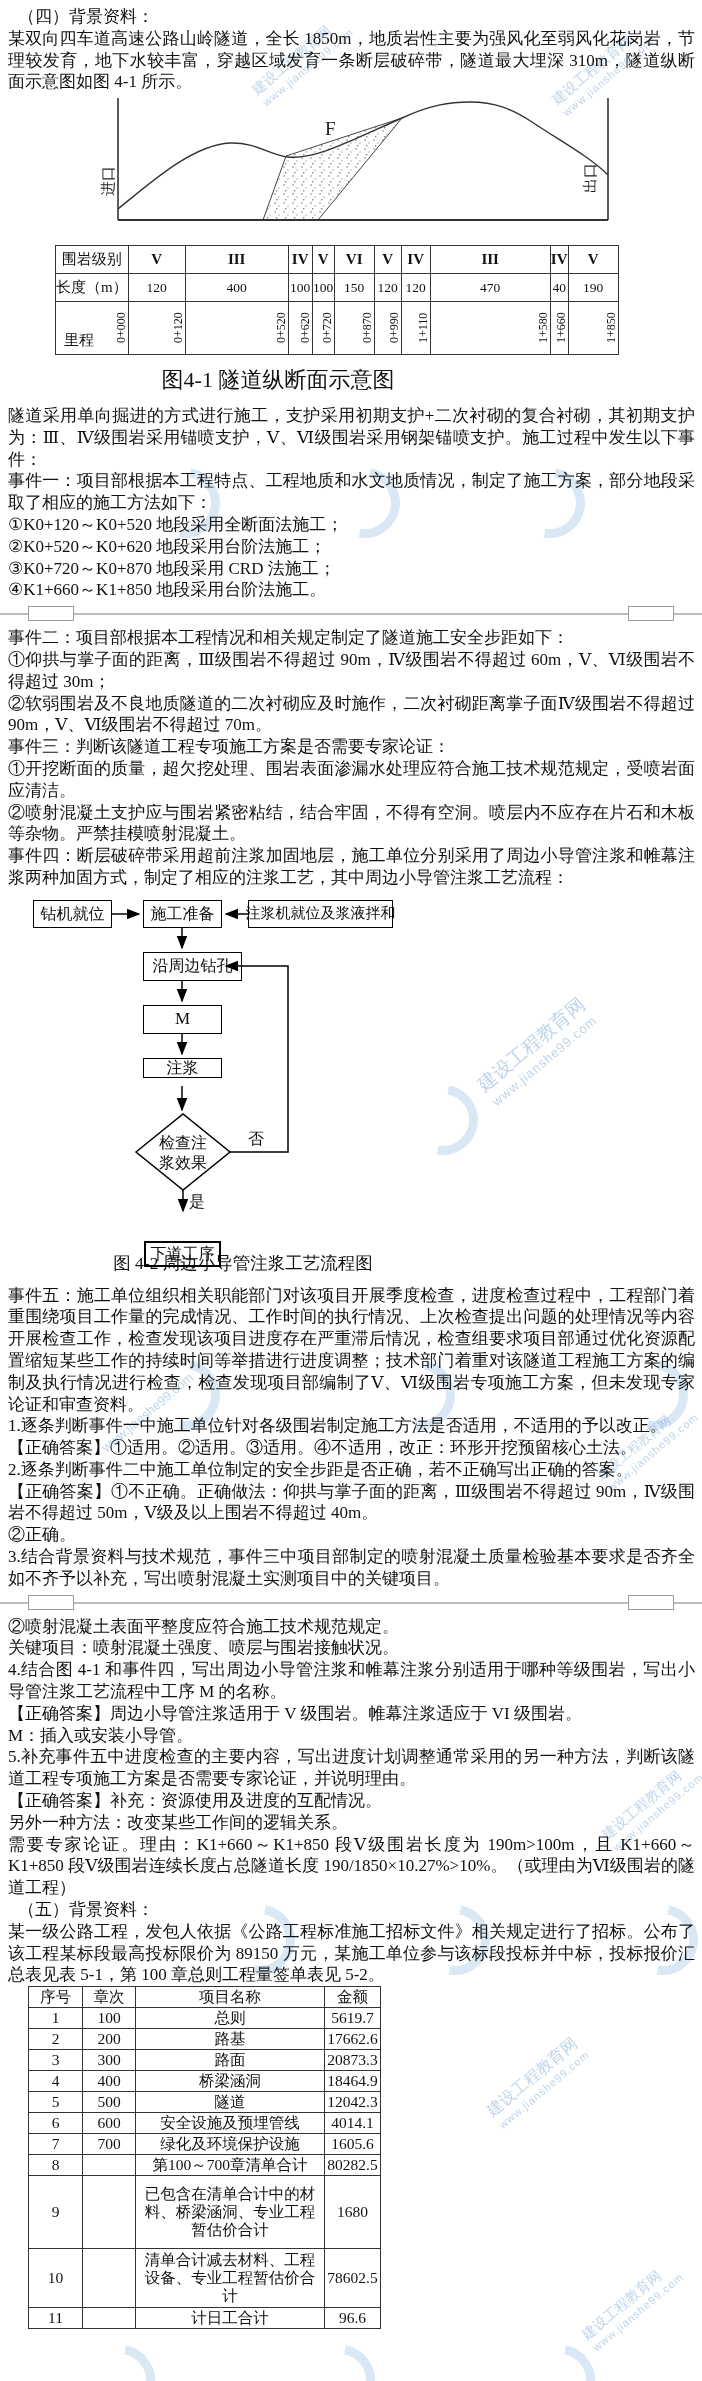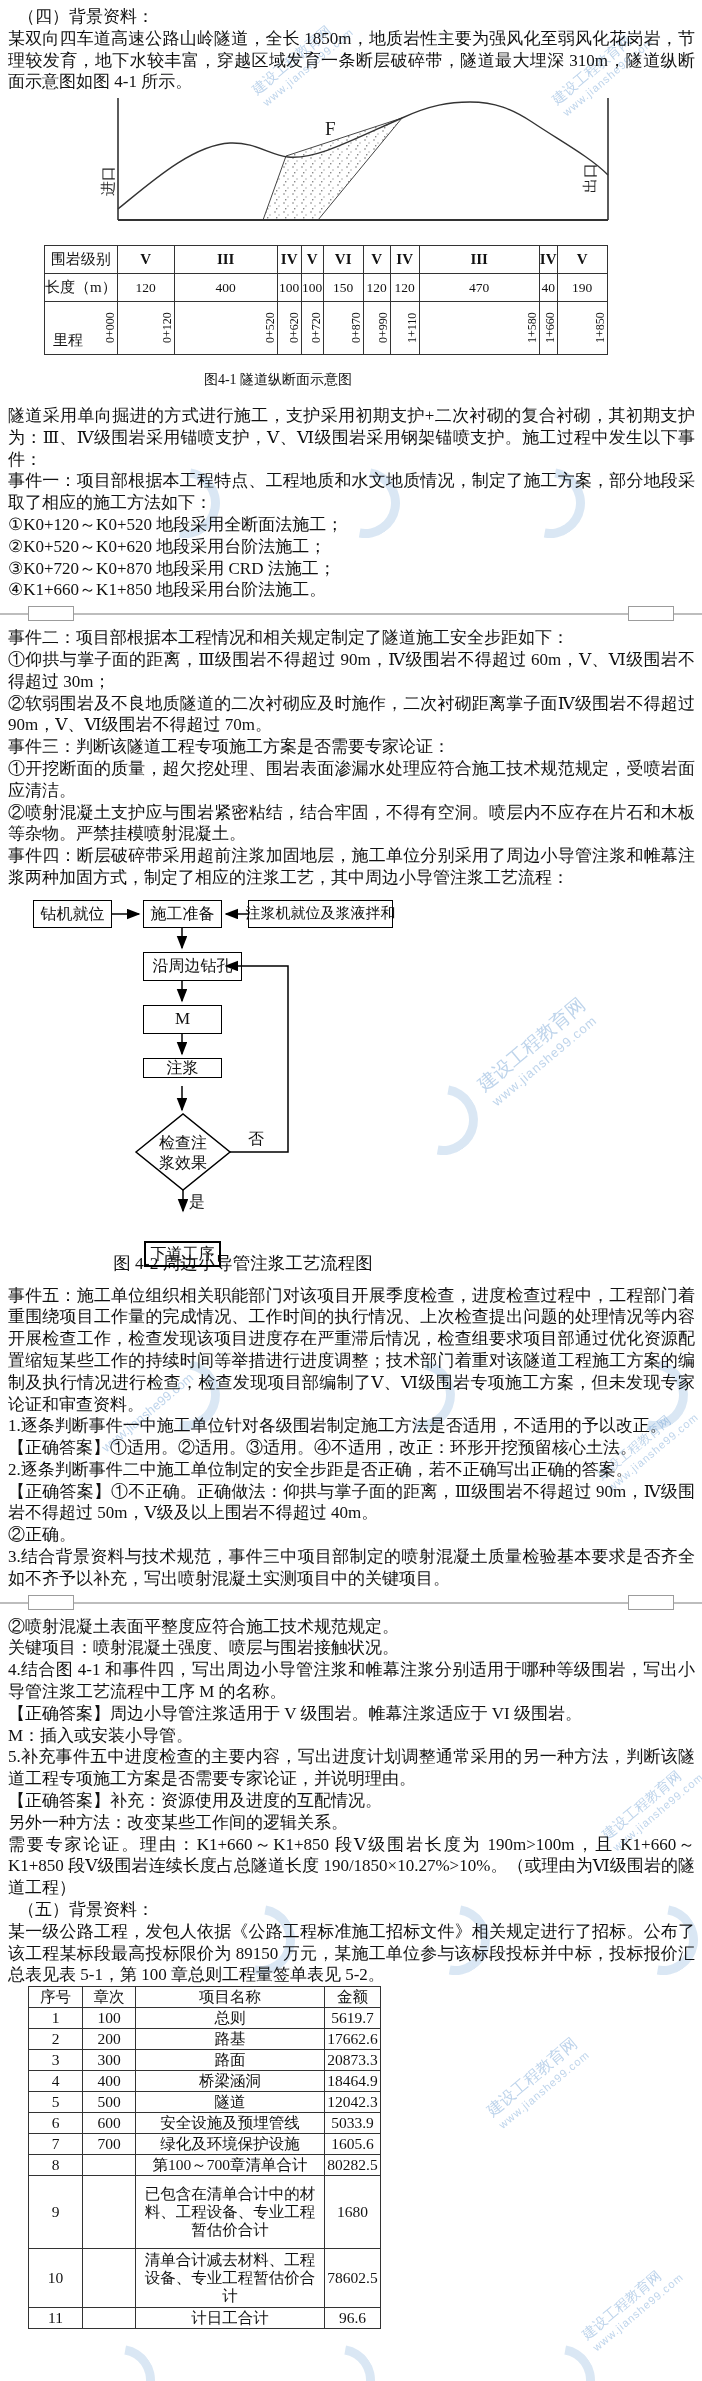--- a/index.html
+++ b/index.html
@@ -3,30 +3,30 @@
 <meta charset="utf-8">
 <style>
   html,body{margin:0;padding:0;background:#fff;}
   body{width:702px;height:2381px;overflow:hidden;position:relative;
        font-family:"Liberation Serif","DejaVu Serif",serif;color:#111;}
   .content{position:relative;z-index:2;padding:6px 7px 0 8px;font-size:17px;line-height:21.8px;}
   p.doc{margin:0;text-align:justify;}
   
   .fig41{position:relative;height:152px;}
   .fig41 svg{position:absolute;left:22px;top:0;}
-  .rocktable{border-collapse:collapse;table-layout:fixed;margin-left:36px;font-size:15px;}
+  .rocktable{border-collapse:collapse;table-layout:fixed;margin-left:47px;font-size:15px;}
   .rocktable td{border:1px solid #333;text-align:center;padding:0;overflow:hidden;white-space:nowrap;}
   .rocktable .rowlabel{font-size:15px;}
   .rocktable .lenrow td{font-size:13.5px;}
   .rocktable .gr{font-size:15px;font-weight:bold;font-family:"Liberation Serif",serif;}
   .milcell{position:relative;height:52px;}
   .mil{writing-mode:vertical-rl;transform:rotate(180deg);font-size:12px;display:inline-block;
        position:absolute;right:0;top:50%;margin-top:-24px;height:48px;line-height:13px;font-weight:normal;}
   .milcell .lab{position:absolute;left:8px;top:28px;font-size:15px;}
-  .figcap{text-align:center;width:540px;margin:14px 0 14px 0;font-size:14px;}
+  .figcap{text-align:center;width:540px;margin:14px 0 14px 0;font-size:22px;}
   
   .pgbrk{position:relative;height:2px;background:#bdbdbd;margin:12px 0 12px -8px;width:702px;}
   .pgbrk .tab{position:absolute;top:-7px;width:44px;height:13px;background:#fff;border:1px solid #9c9c9c;}
   .pgbrk .l{left:28px;} .pgbrk .r{right:28px;}
   
   .flow{position:relative;height:360px;margin-top:2px;}
   .flow svg{position:absolute;left:0;top:0;}
   .fnode{position:absolute;border:1.5px solid #000;display:flex;align-items:center;justify-content:center;
          font-size:16px;background:transparent;box-sizing:border-box;white-space:nowrap;}
   .fnode.dbl{border-width:2px;margin-top:26px;}
@@ -296,38 +296,38 @@
     <tr>
           <td>5</td>
           <td>500</td>
           <td>隧道</td>
           <td>12042.3</td>
         </tr>
     <tr>
           <td>6</td>
           <td>600</td>
           <td>安全设施及预埋管线</td>
-          <td>5033.9</td>
+          <td>4014.1</td>
         </tr>
     <tr>
           <td>7</td>
           <td>700</td>
           <td>绿化及环境保护设施</td>
           <td>1605.6</td>
         </tr>
     <tr>
           <td>8</td>
           <td></td>
           <td>第100～700章清单合计</td>
           <td>80282.5</td>
         </tr>
     <tr class="pad9">
           <td>9</td>
           <td></td>
-          <td>已包含在清单合计中的材料、工程设备、专业工程暂估价合计</td>
+          <td>已包含在清单合计中的材料、桥梁涵洞、专业工程暂估价合计</td>
           <td>1680</td>
         </tr>
     <tr class="pad2">
           <td>10</td>
           <td></td>
           <td>清单合计减去材料、工程设备、专业工程暂估价合计</td>
           <td>78602.5</td>
         </tr>
     <tr>
           <td>11</td>

